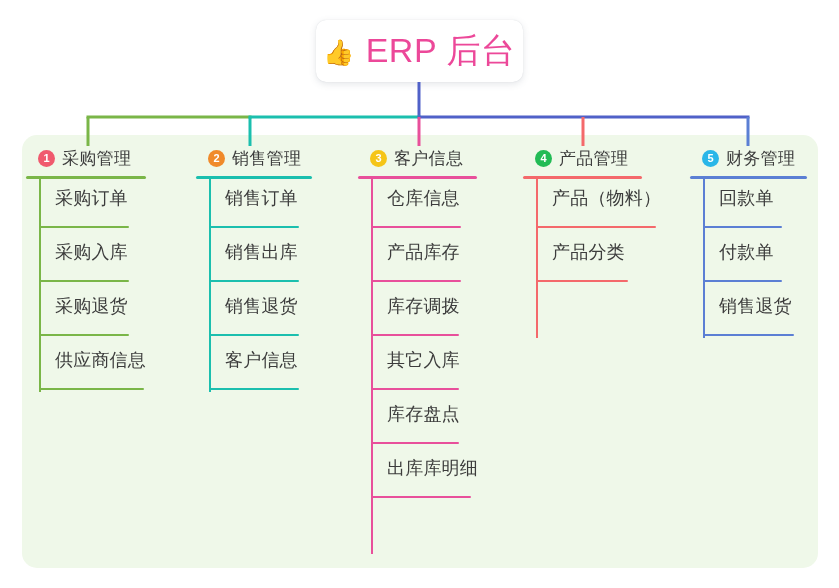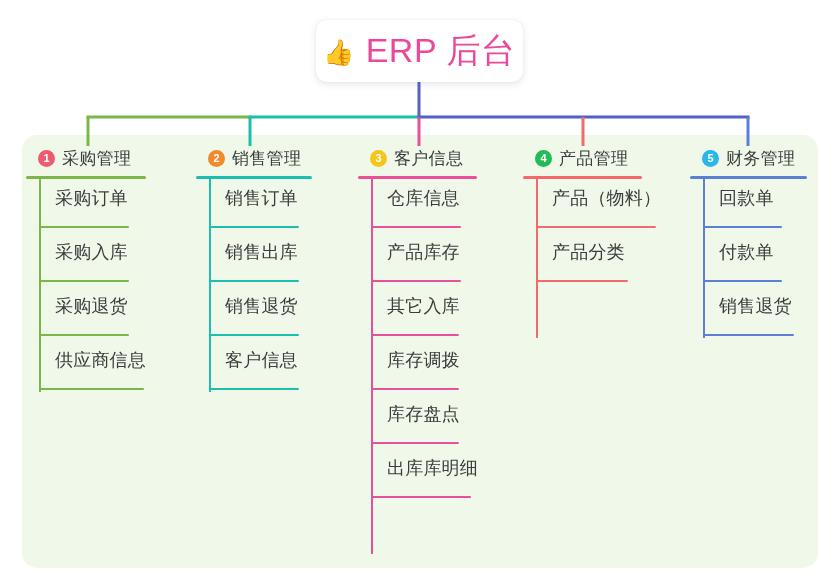--- a/index.html
+++ b/index.html
@@ -235,28 +235,28 @@
           <div class="trunk" style="background: rgb(232, 80, 155); height: 375px;"></div>
           <div class="item">
             <span class="item-text">仓库信息</span>
             <div class="item-rule" style="background: rgb(232, 80, 155); width: 90px;"></div>
           </div>
           <div class="item">
             <span class="item-text">产品库存</span>
             <div class="item-rule" style="background: rgb(232, 80, 155); width: 90px;"></div>
           </div>
           <div class="item">
+            <span class="item-text">库存调拨</span>
+            <div class="item-rule" style="background: rgb(232, 80, 155); width: 88px;"></div>
+          </div>
+          <div class="item">
             <span class="item-text">其它入库</span>
             <div class="item-rule" style="background: rgb(232, 80, 155); width: 88px;"></div>
           </div>
           <div class="item">
-            <span class="item-text">库存调拨</span>
-            <div class="item-rule" style="background: rgb(232, 80, 155); width: 88px;"></div>
-          </div>
-          <div class="item">
             <span class="item-text">库存盘点</span>
             <div class="item-rule" style="background: rgb(232, 80, 155); width: 88px;"></div>
           </div>
           <div class="item">
             <span class="item-text">出库库明细</span>
             <div class="item-rule" style="background: rgb(232, 80, 155); width: 100px;"></div>
           </div>
         </div>
       </div>
       <div class="branch" style="left: 523px; width: 150px;">

